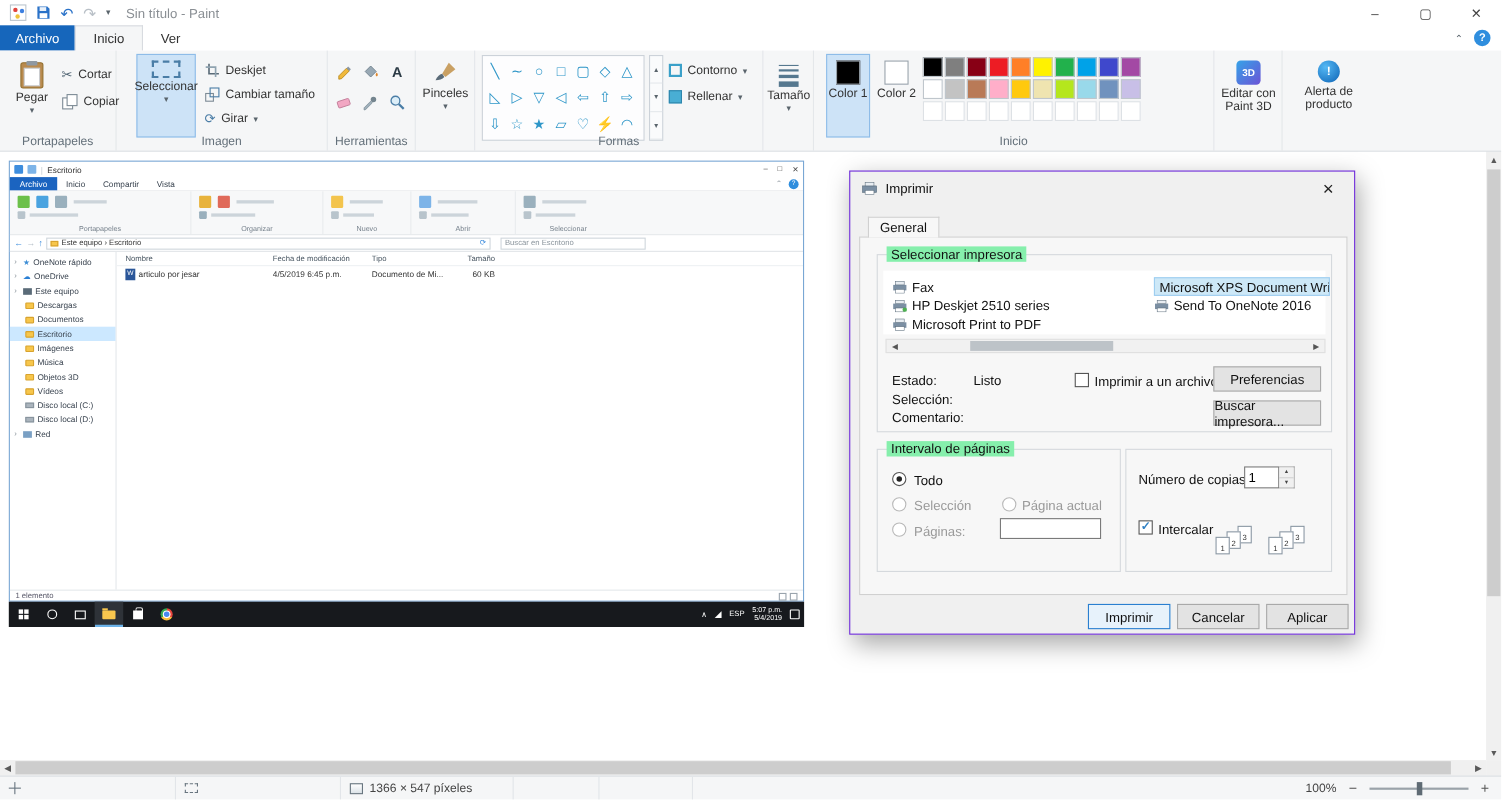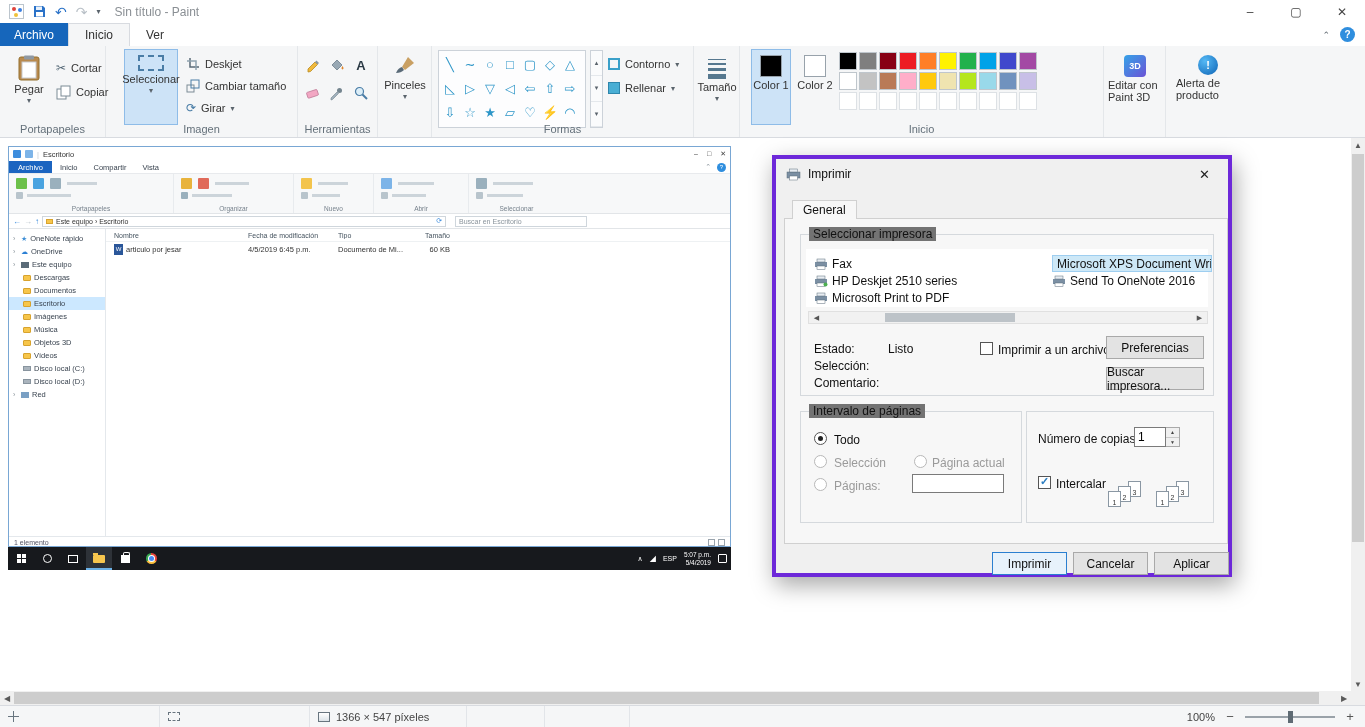--- a/index.html
+++ b/index.html
@@ -24,21 +24,21 @@
 .tab{padding:0 16px;display:flex;align-items:center;color:#333}
 .tab.active{background:#f5f6f7;border:1px solid #d8dbe0;border-bottom:none}
 .tabrow-right{margin-left:auto;display:flex;align-items:center;gap:10px;padding-right:10px}
 .collapse-caret{color:#5a646c;font-size:9px}
 .help-ico{width:15px;height:15px;border-radius:50%;background:#2f8ede;color:#fff;font-size:10px;font-weight:bold;display:flex;align-items:center;justify-content:center}
 
 
 .ribbon{position:absolute;left:0;top:46px;width:100%;height:92px;background:#f5f6f7;border-bottom:1px solid #d8dbe0;display:flex}
 .rgroup{position:relative;height:100%;border-right:1px solid #e4e7ea;flex:none}
 .glabel{position:absolute;bottom:2px;left:0;width:100%;text-align:center;font-size:11px;color:#64707a}
-.bigbtn{position:absolute;display:flex;flex-direction:column;align-items:center;padding-top:5px;gap:2px;font-size:11px;line-height:12px;color:#333;border:1px solid transparent}
+.bigbtn{position:absolute;display:flex;flex-direction:column;align-items:center;padding-top:5px;gap:2px;font-size:11px;line-height:12px;color:#333;text-align:center;border:1px solid transparent}
 .bigbtn.selected{background:#cde3f7;border-color:#8ebce8}
 .caret{font-size:8px;color:#5a646c;line-height:7px}
 .srow{position:absolute;display:flex;align-items:center;gap:5px;font-size:11px;color:#333;height:20px;white-space:nowrap}
 .toolcell{position:absolute;width:22px;height:22px;display:flex;align-items:center;justify-content:center}
 .sel-ico{width:26px;height:16px;border:2px dashed #4a7da6}
 .outline-ico{width:12px;height:12px;border:2px solid #3aa0c9}
 .fill-ico{width:12px;height:12px;border:1px solid #2e86ac;background:#49aed4}
 .size-ico{display:flex;flex-direction:column;gap:3px;align-items:center;padding-top:4px}
 .size-ico b{display:block;width:18px;background:#56788f}
 .c-swatch{width:22px;height:22px;border:1px solid #98a2ab}
@@ -136,27 +136,27 @@
 .store-ico{width:9px;height:8px;background:#fff;position:relative}
 .store-ico::before{content:"";position:absolute;left:2px;top:-3px;width:5px;height:3px;border:1px solid #fff;border-bottom:none;border-radius:2px 2px 0 0}
 .chrome-ico{width:11px;height:11px;border-radius:50%;background:conic-gradient(#e8453c 0 120deg,#fbbd3a 0 240deg,#36a852 0 360deg);position:relative}
 .chrome-ico::after{content:"";position:absolute;left:3px;top:3px;width:5px;height:5px;border-radius:50%;background:#4889f2;box-shadow:0 0 0 1px #fff}
 .tray{margin-left:auto;display:flex;align-items:center;gap:7px;padding-right:4px;font-size:7px}
 .tray .sig{font-size:8px}
 .clock{display:flex;flex-direction:column;align-items:flex-end;font-size:6.5px;line-height:7.5px}
 .notif{width:9px;height:9px;border:1px solid #fff;border-radius:1px}
 
 
-.dlg{position:absolute;left:772px;top:155px;width:460px;height:422px;background:#f0f0f0;border:4px solid #6d28d9;box-shadow:3px 8px 22px rgba(0,0,0,.35);z-index:50;font-size:12px;color:#111}
+.dlg{position:absolute;left:772px;top:155px;width:460px;height:422px;background:#f0f0f0;border:1px solid #6d28d9;box-shadow:3px 8px 22px rgba(0,0,0,.35);z-index:50;font-size:12px;color:#111}
 .dtitle{position:absolute;left:10px;top:8px;display:flex;gap:7px;align-items:center}
 .dclose{position:absolute;right:1px;top:1px;width:45px;height:28px;display:flex;align-items:center;justify-content:center;font-size:13px;color:#222}
 .dtab{position:absolute;left:16px;top:41px;height:19px;padding:0 10px;background:#f7f7f7;border:1px solid #d0d0d0;border-bottom:none;z-index:2;display:flex;align-items:center}
 .dpanel{position:absolute;left:8px;top:59px;width:444px;height:326px;background:#f7f7f7;border:1px solid #d0d0d0;z-index:1}
 .gbox{position:absolute;border:1px solid #d5d9dd;z-index:2}
-.gbox-label{position:absolute;top:-8px;left:8px;background:#737373;padding:0 4px;font-size:12px}
+.gbox-label{position:absolute;top:-8px;left:8px;background:#86efac;padding:0 4px;font-size:12px}
 .plist-bg{position:absolute;left:30px;top:90px;width:402px;height:58px;background:#fff;z-index:2}
 .pitem{position:absolute;height:17px;display:flex;align-items:center;gap:4px;white-space:nowrap;overflow:hidden;z-index:3}
 .pitem.selected{background:#cde8f7;border:1px solid #9ecef0}
 .dh{position:absolute;left:32px;top:152px;width:400px;height:13px;background:#f1f1f1;border:1px solid #e0e0e0;z-index:3}
 .dh .ar{position:absolute;top:0;width:15px;height:11px;display:flex;align-items:center;justify-content:center;font-size:7px;color:#555}
 .dh .thumb{position:absolute;left:76px;top:1px;width:130px;height:9px;background:#bdc3c8}
 .dtext{position:absolute;z-index:3;white-space:nowrap}
 .dtext.dis{color:#9a9a9a}
 .radio{position:absolute;width:13px;height:13px;border-radius:50%;border:1px solid #555;background:#fff;z-index:3}
 .radio.checked::after{content:"";position:absolute;left:3px;top:3px;width:5px;height:5px;border-radius:50%;background:#222}

